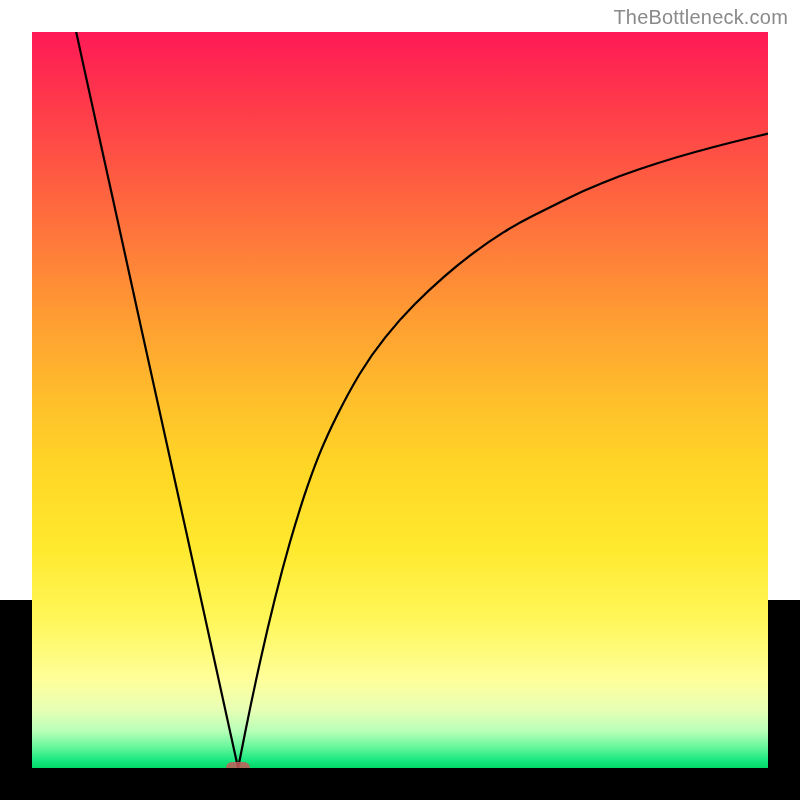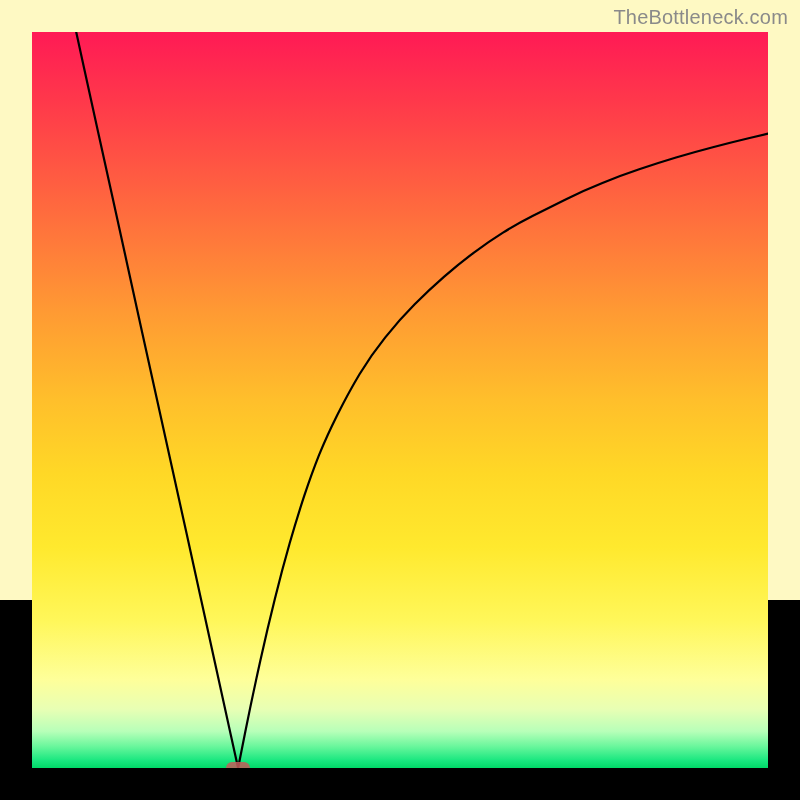--- a/index.html
+++ b/index.html
@@ -10,21 +10,21 @@
     overflow: hidden;
     background: #000;
     font-family: Arial, Helvetica, sans-serif;
   }
   .frame {
     position: absolute;
     left: 0;
     top: 0;
     width: 800px;
     height: 600px;
-    background: #fef9c3;
+    background: #ffffff;
   }
   .plot {
     position: absolute;
     left: 32px;
     top: 32px;
     width: 736px;
     height: 736px;
     overflow: hidden;
   }
   .gradient {

